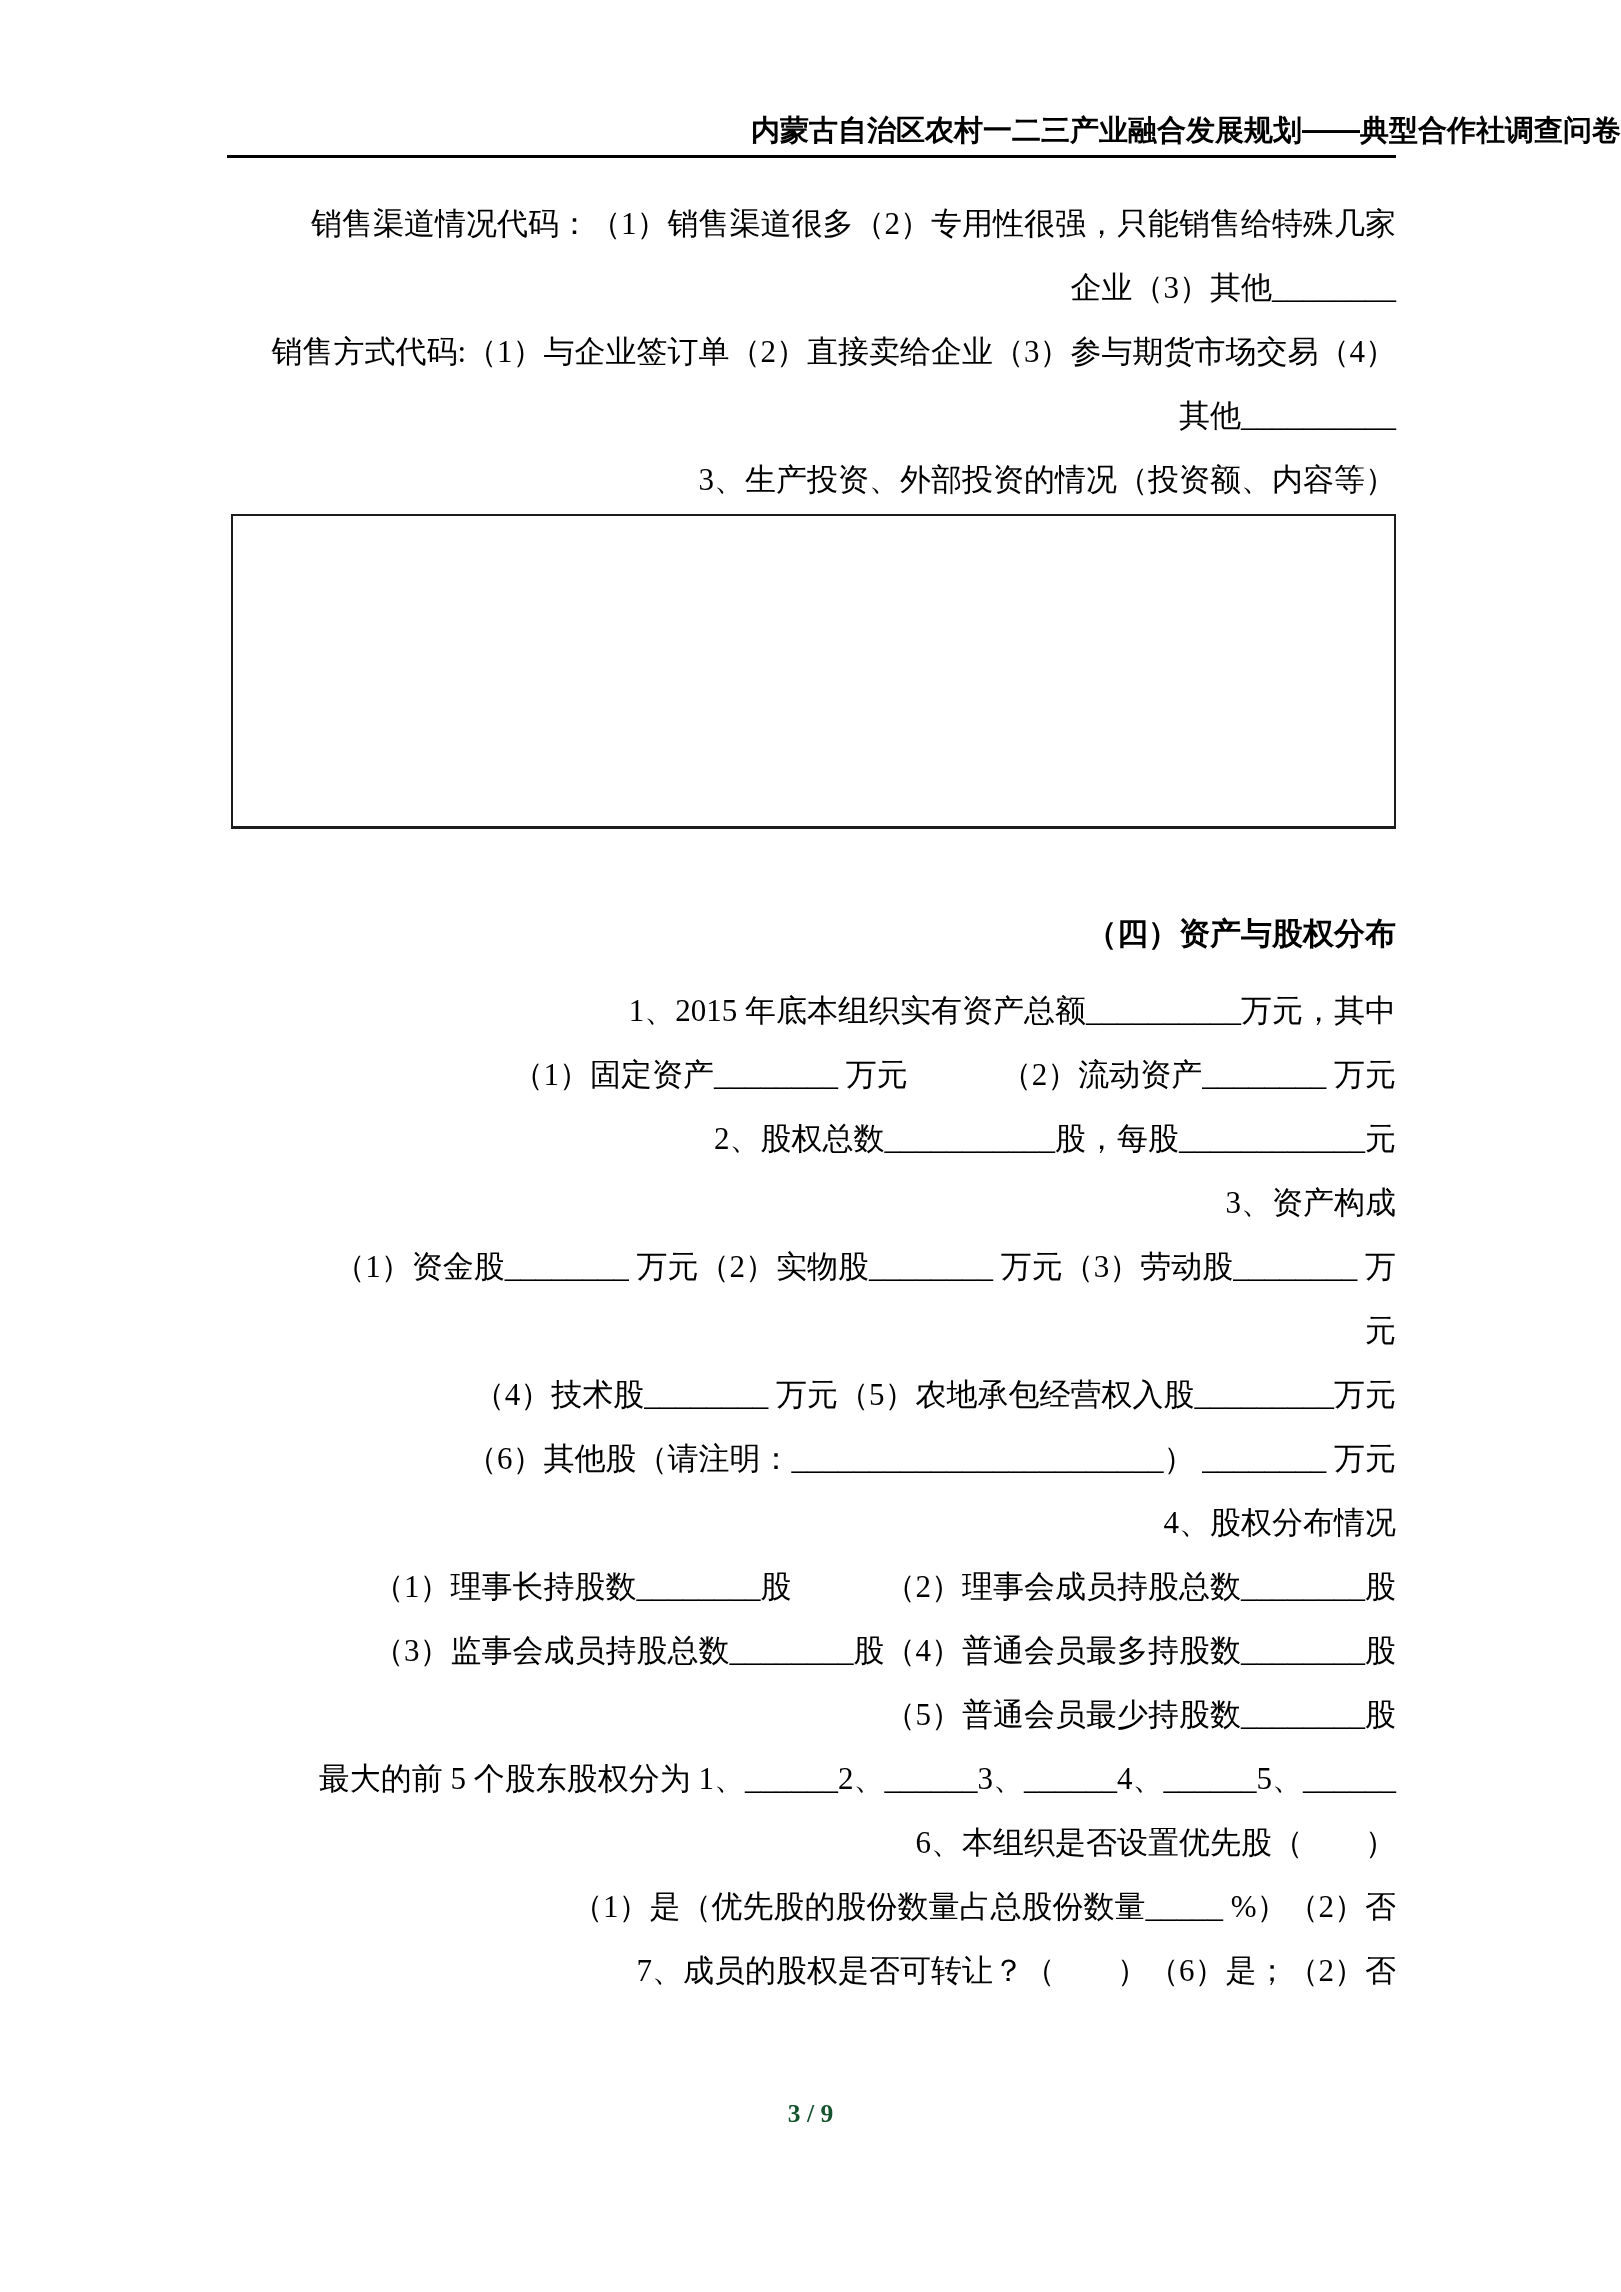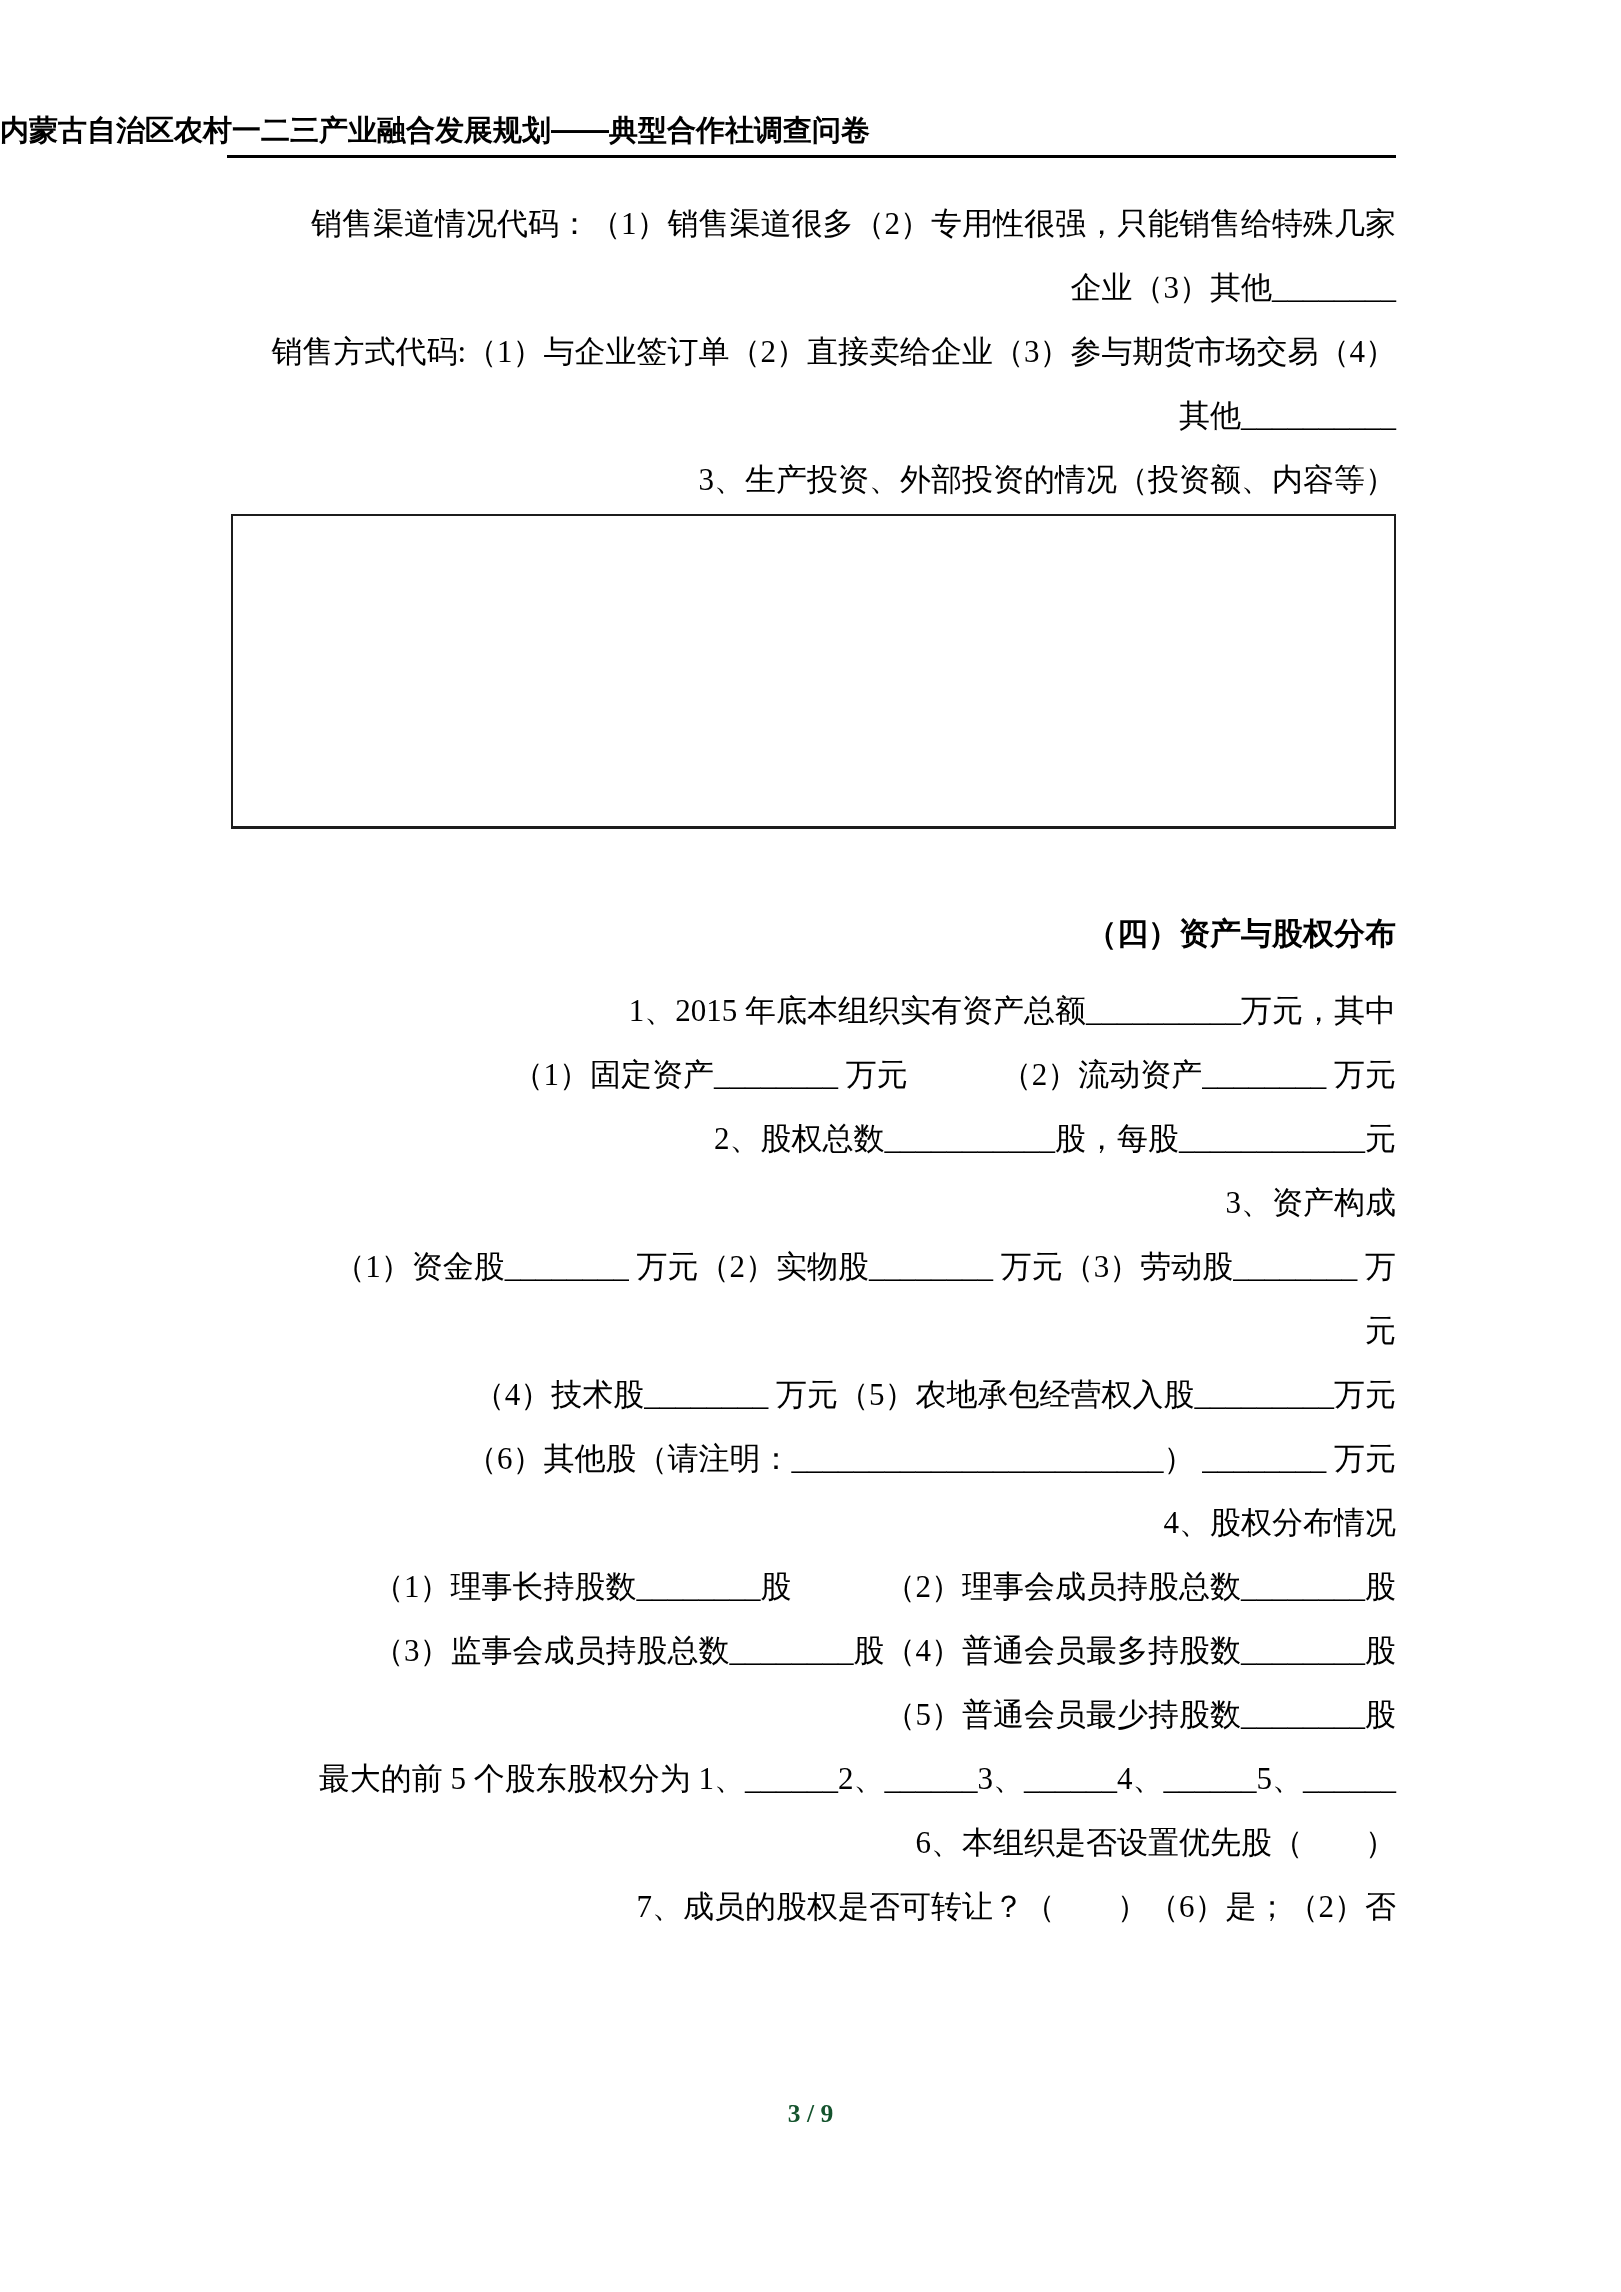--- a/index.html
+++ b/index.html
@@ -5,21 +5,21 @@
   html,body{margin:0;padding:0;background:#888;}
   .page{
     position:relative;
     width:1621px;height:2293px;
     margin:0 auto;
     background:#ffffff;
     color:#000;
     font-family:"Liberation Serif","DejaVu Serif",serif;
     overflow:hidden;
   }
-  .doc-header{padding-top:112px;text-align:left;}
+  .doc-header{padding-top:112px;text-align:right;}
   .doc-title{
     font-family:"Liberation Sans","DejaVu Sans",sans-serif;
     font-weight:bold;
     font-size:29px;
     line-height:37px;
     letter-spacing:0px;
     color:#000;
   }
   .header-rule{
     margin:5.9px 225px 0 227px;
@@ -94,20 +94,21 @@
     <p>（1）资金股________ 万元（2）实物股________ 万元（3）劳动股________ 万</p>
     <p>元</p>
     <p>（4）技术股________ 万元（5）农地承包经营权入股_________万元</p>
     <p>（6）其他股（请注明：________________________） ________ 万元</p>
     <p>4、股权分布情况</p>
     <p>（1）理事长持股数________股　　　（2）理事会成员持股总数________股</p>
     <p>（3）监事会成员持股总数________股（4）普通会员最多持股数________股</p>
     <p>（5）普通会员最少持股数________股</p>
     <p>最大的前 5 个股东股权分为 1、______2、______3、______4、______5、______</p>
     <p>6、本组织是否设置优先股（　　）</p>
+    <p>（1）是（优先股的股份数量占总股份数量_____ %）（2）否</p>
     <p>7、成员的股权是否可转让？（　　）（6）是；（2）否</p>
 
   </div>
 
   <div class="footer">3 / 9</div>
 
 </div>
 
 
 </body></html>

